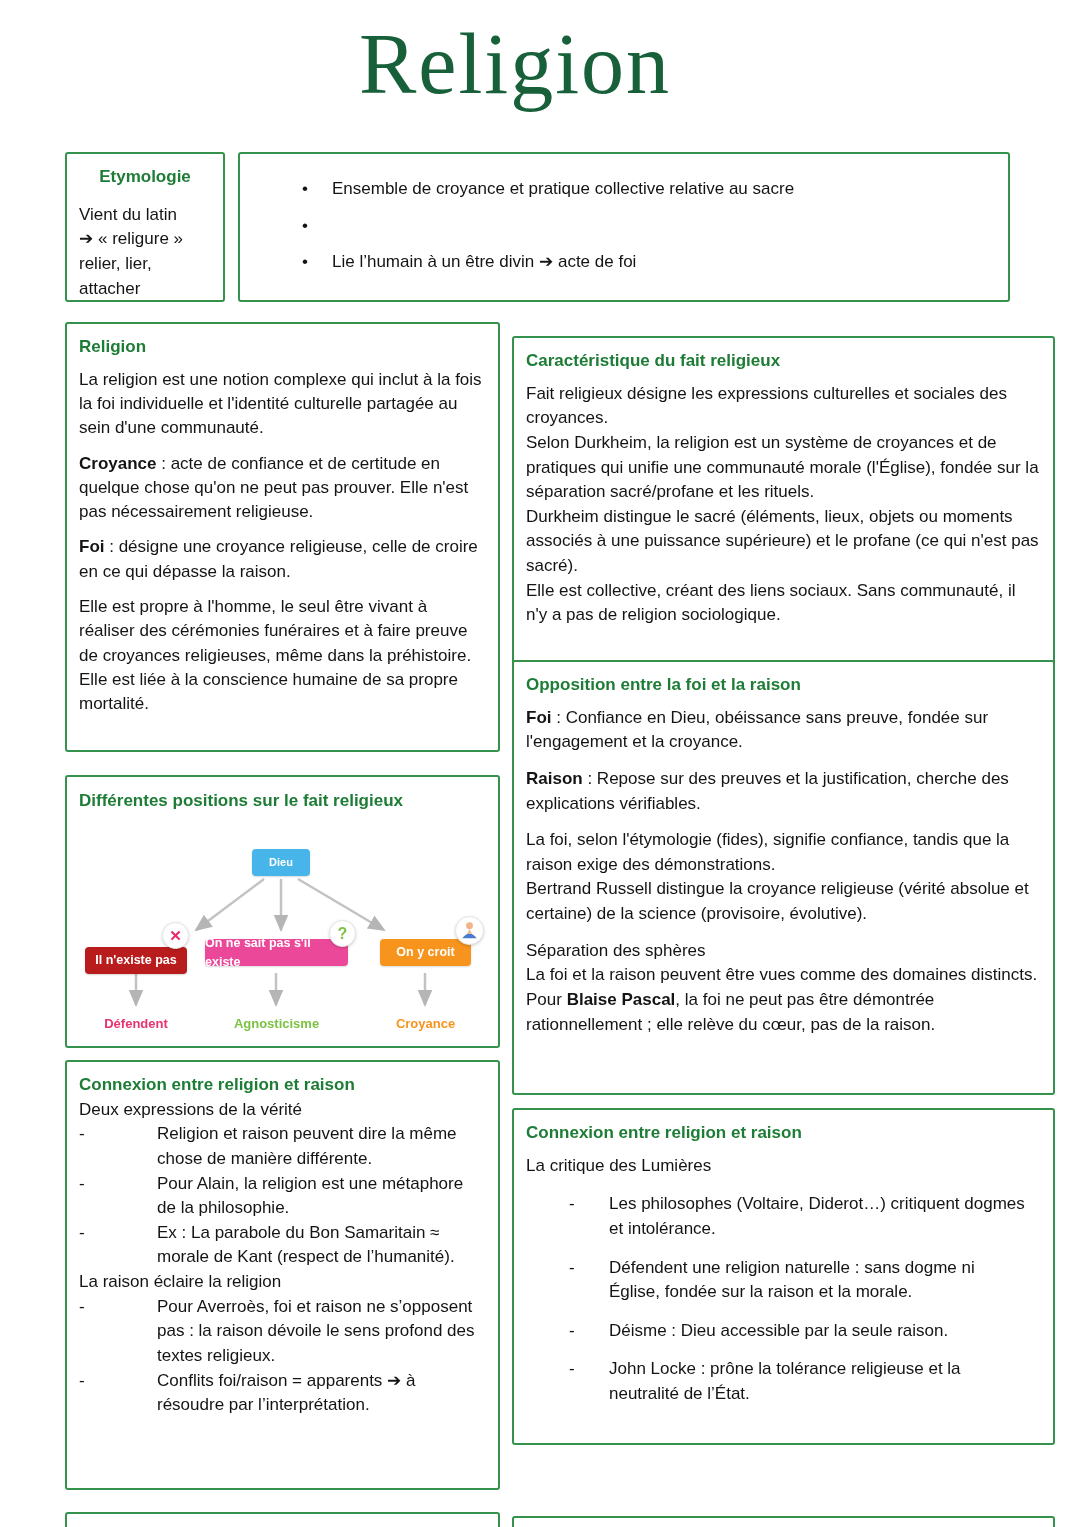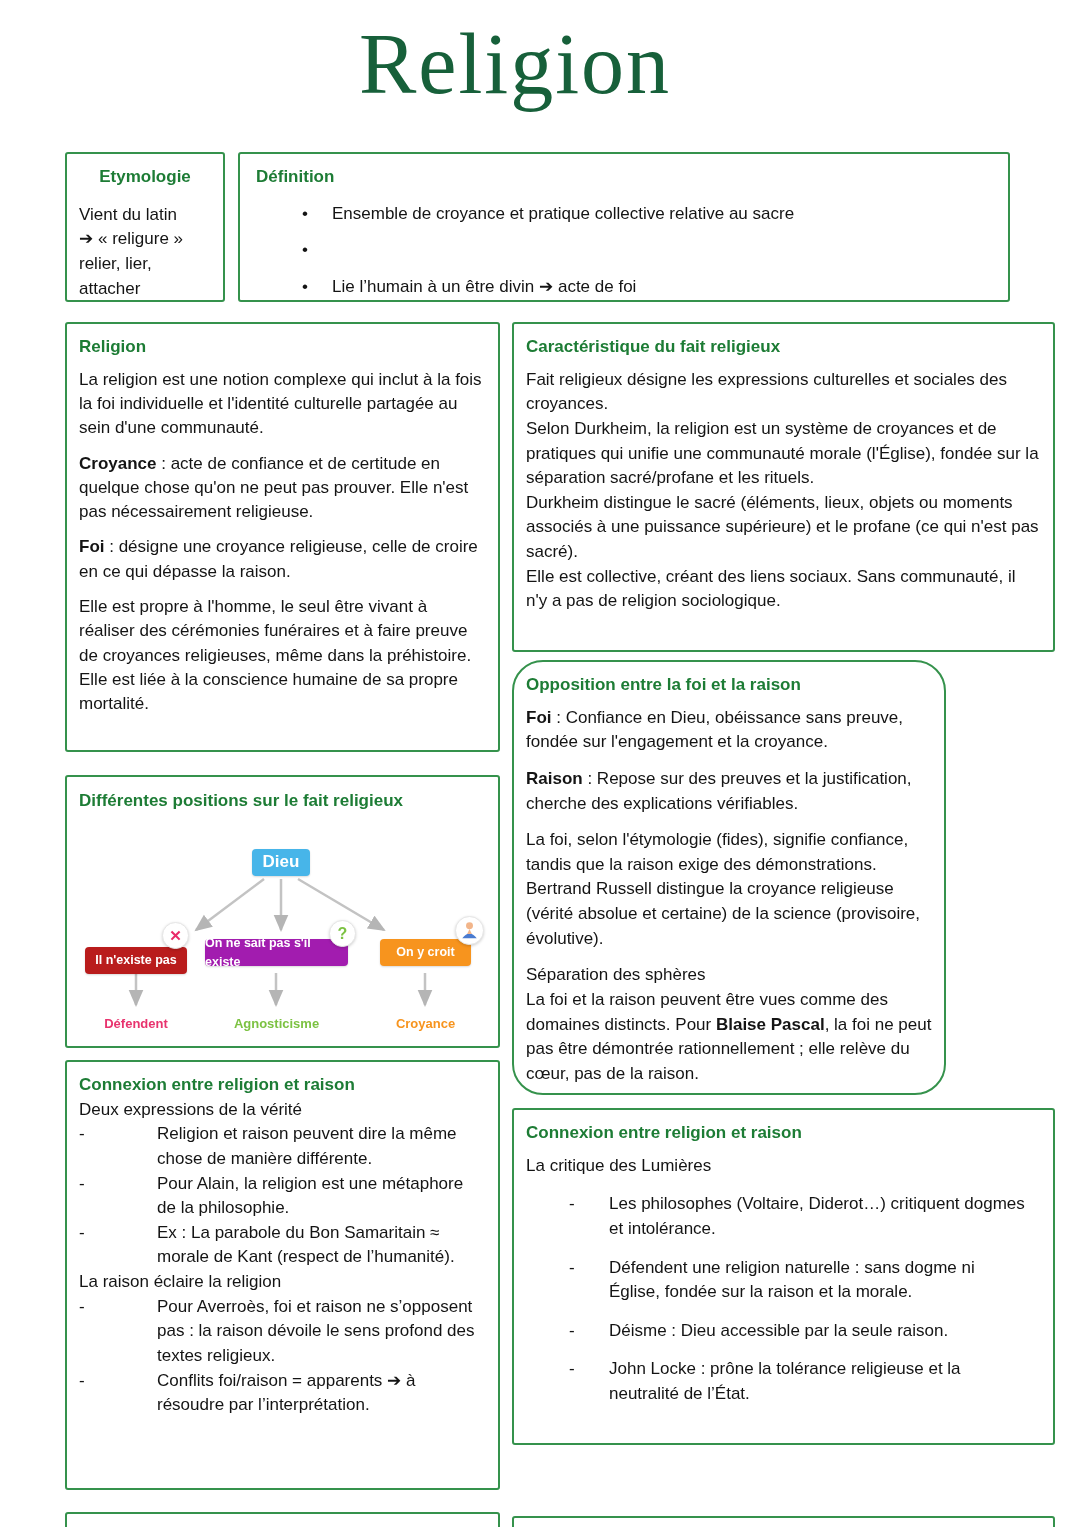--- a/index.html
+++ b/index.html
@@ -35,23 +35,23 @@
 
   .positions-box { left: 65px; top: 775px; width: 435px; height: 273px; padding: 0; }
   .positions-box .box-header { position: absolute; top: 12px; left: 12px; }
 
   .diagram-arrows { position: absolute; left: 0; top: 0; width: 435px; height: 273px; z-index: 1; }
   .diag-node {
     position: absolute; z-index: 2; border-radius: 4px; color: #fff;
     font-weight: bold; font-size: 12.5px; display: flex; align-items: center; justify-content: center;
     box-shadow: 0 1px 2px rgba(0,0,0,0.15);
   }
-  .node-root    { left: 185px; top: 72px;  width: 58px;  height: 27px; background: #47b5e9; font-size: 17px; }
+  .node-root    { left: 185px; top: 72px;  width: 58px;  height: 27px; background: #47b5e9; font-size: 11px; }
   .node-opt1    { left: 18px;  top: 170px; width: 102px; height: 27px; background: #b91c1c; }
-  .node-opt2    { left: 138px; top: 162px; width: 143px; height: 27px; background: #a21caf; }
+  .node-opt2    { left: 138px; top: 162px; width: 143px; height: 27px; background: #ec4899; }
   .node-opt3    { left: 313px; top: 162px; width: 91px;  height: 27px; background: #f7941e; }
   .diag-icon {
     position: absolute; z-index: 3; width: 27px; height: 27px; border-radius: 50%;
     background: #fff; border: 1px solid #e6e6e6; box-shadow: 0 1px 3px rgba(0,0,0,0.18);
     display: flex; align-items: center; justify-content: center; font-weight: bold;
   }
   .icon-x        { left: 95px;  top: 145px; color: #e92a68; font-size: 15px; }
   .icon-question { left: 262px; top: 143px; color: #7cc242; font-size: 16px; }
   .icon-pray     { left: 388px; top: 139px; width: 29px; height: 29px; }
   .diag-result {
@@ -63,24 +63,24 @@
 
   .connexion-left-box { left: 65px; top: 1060px; width: 435px; height: 430px; }
   .connexion-left-box .box-header { margin-bottom: 0; }
   .dash-list { margin: 0; }
   .dash-item { display: flex; }
   .dash-item .dash { flex: 0 0 38px; padding-left: 40px; box-sizing: content-box; width: 0; }
   .cl .dash-item .dash { flex: 0 0 78px; padding-left: 0; }
   .cl .dash-item .dash-text { width: 330px; }
 
   
-  .fait-box { left: 512px; top: 322px; width: 543px; height: 330px; }
+  .fait-box { left: 512px; top: 336px; width: 543px; height: 330px; }
   .fait-box p { margin: 0; line-height: 1.45; }
 
-  .opposition-box { left: 512px; top: 660px; width: 434px; height: 435px; border-radius: 31px; }
+  .opposition-box { left: 512px; top: 660px; width: 543px; height: 435px; }
   .opposition-box .para-group { margin-bottom: 12px; }
   .opposition-box p { line-height: 1.45; }
 
   .connexion-right-box { left: 512px; top: 1108px; width: 543px; height: 337px; }
   .cr .intro { margin-bottom: 14px; }
   .cr .dash-item { margin-bottom: 14px; }
   .cr .dash-item .dash { flex: 0 0 40px; padding-left: 43px; width: 0; box-sizing: content-box; }
   .cr .dash-item .dash-text { width: 420px; }
 
   
@@ -96,21 +96,20 @@
 
 <div class="box etym-box">
   <div class="box-header">Etymologie</div>
   <div class="etym-line">Vient du latin</div>
   <div class="etym-line">➔ « religure »</div>
   <div class="etym-line">relier, lier,</div>
   <div class="etym-line">attacher</div>
 </div>
 
 <div class="box def-box">
-  <div class="box-header">Définition</div>
   <div class="bullet-row">
     <span class="bullet-dot">•</span>
     <span>Ensemble de croyance et pratique collective relative au sacre</span>
   </div>
   <div class="bullet-row">
     <span class="bullet-dot">•</span>
   </div>
   <div class="bullet-row">
     <span class="bullet-dot">•</span>
     <span>Lie l’humain à un être divin ➔ acte de foi</span>

